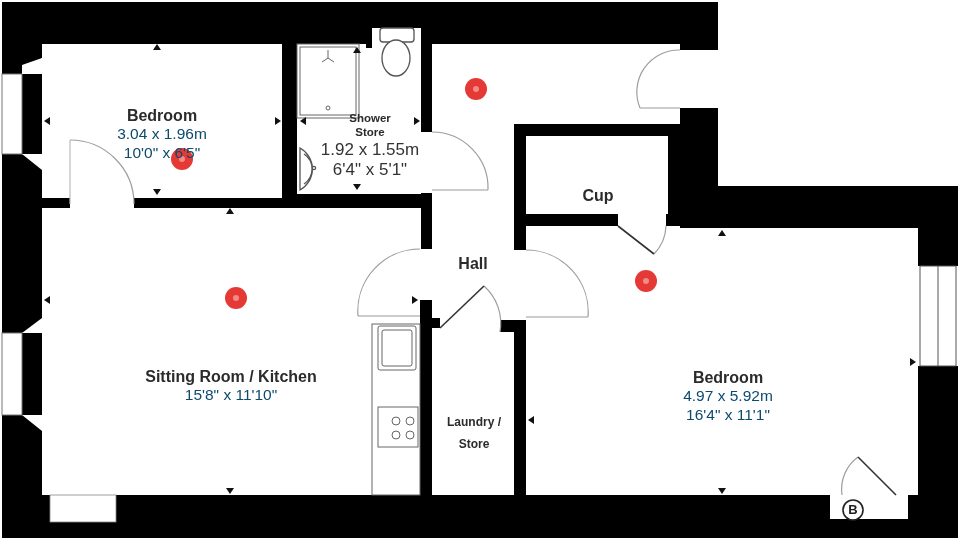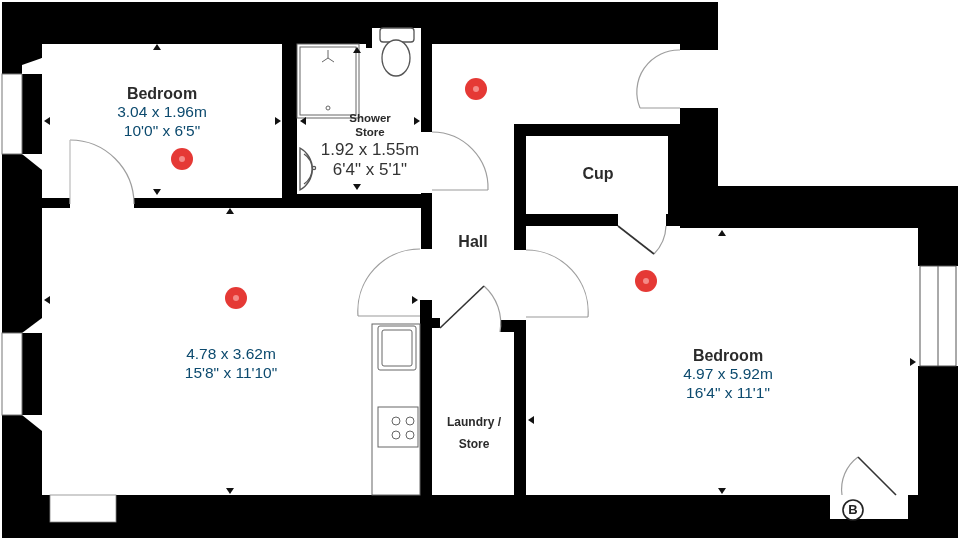--- a/index.html
+++ b/index.html
@@ -1,20 +1,20 @@
 <!DOCTYPE html>
 <html><head>
 <meta charset="utf-8">
 <style>
   html, body { margin: 0; padding: 0; background: #ffffff; }
   body { width: 960px; height: 544px; position: relative; overflow: hidden; font-family: "Liberation Sans", sans-serif; }
   svg#plan { position: absolute; left: 0; top: 0; }
   .label { position: absolute; text-align: center; color: #2b2b2b; line-height: 1.2; white-space: nowrap; transform: translateX(-50%); }
   .label .name { font-weight: bold; }
-  .lg .name { font-size: 16px; }
+  .lg .name { font-size: 16px; margin-top: 22px; }
   .lg .dim { font-size: 15.5px; color: #0c4a6e; }
   .sm .name { font-size: 11.5px; }
   .sm .dim { font-size: 17px; color: #333; }
   .md .name { font-size: 12px; margin-top: 8px; }
 </style>
 </head>
 <body>
 
 <svg id="plan" width="960" height="544" viewBox="0 0 960 544" xmlns="http://www.w3.org/2000/svg">
 
@@ -229,21 +229,21 @@
 
 <div class="label lg" style="left:598px; top:164px;">
   <div class="name">Cup</div>
 </div>
 
 <div class="label lg" style="left:473px; top:232px;">
   <div class="name">Hall</div>
 </div>
 
 <div class="label lg" style="left:231px; top:345px;">
-  <div class="dim">4.78 x 3.62m</div>
+  <div class="name">Sitting Room / Kitchen</div>
   <div class="dim">15'8" x 11'10"</div>
 </div>
 
 <div class="label md" style="left:474px; top:407px;">
   <div class="name">Laundry /</div>
   <div class="name">Store</div>
 </div>
 
 <div class="label lg" style="left:728px; top:346px;">
   <div class="name">Bedroom</div>

